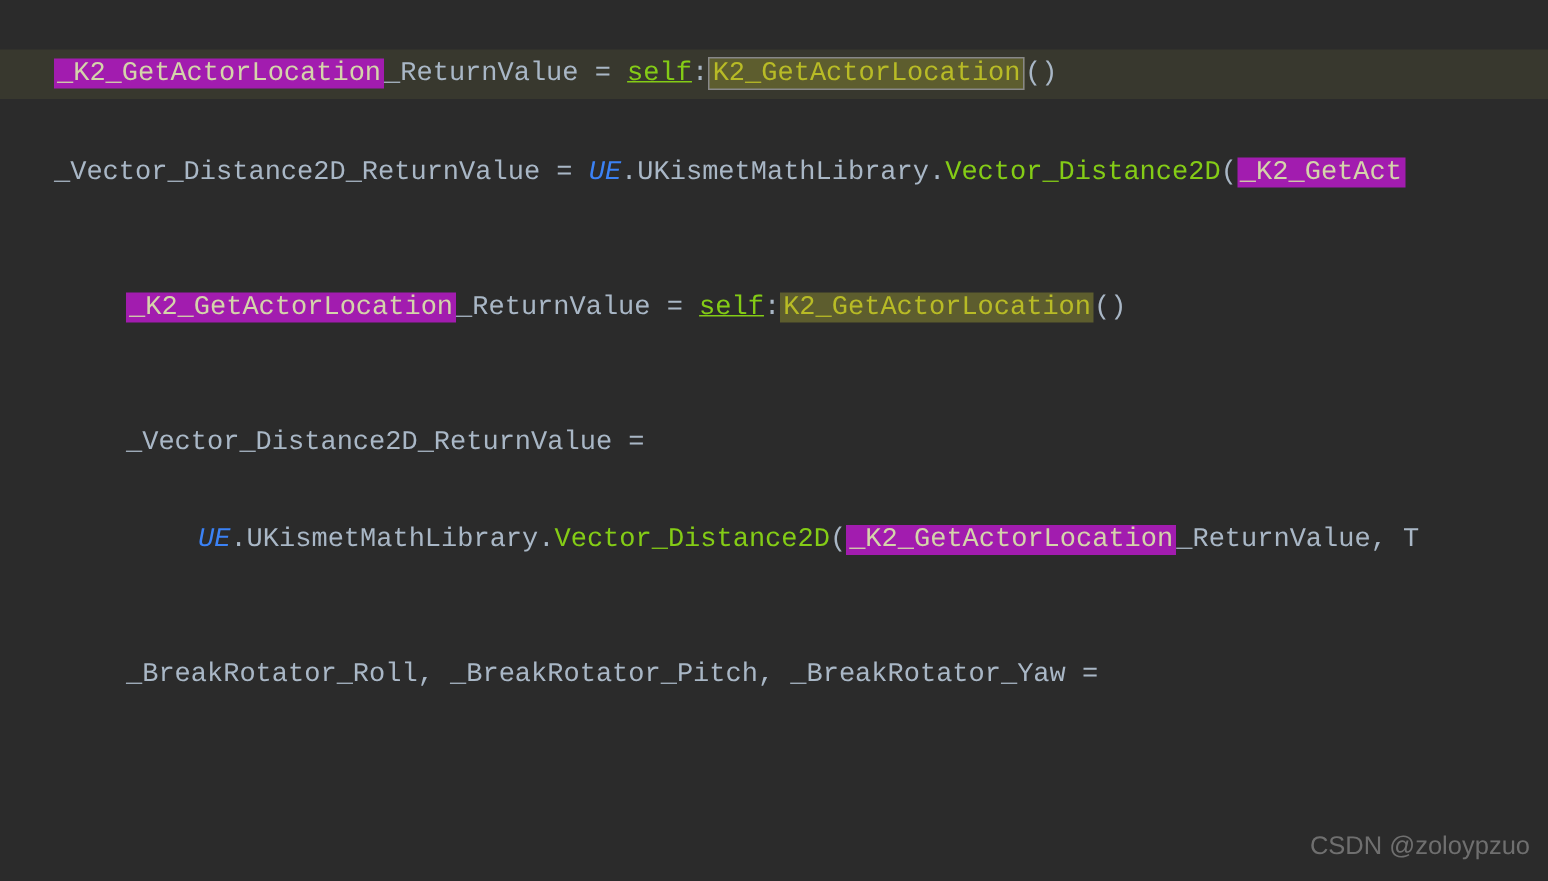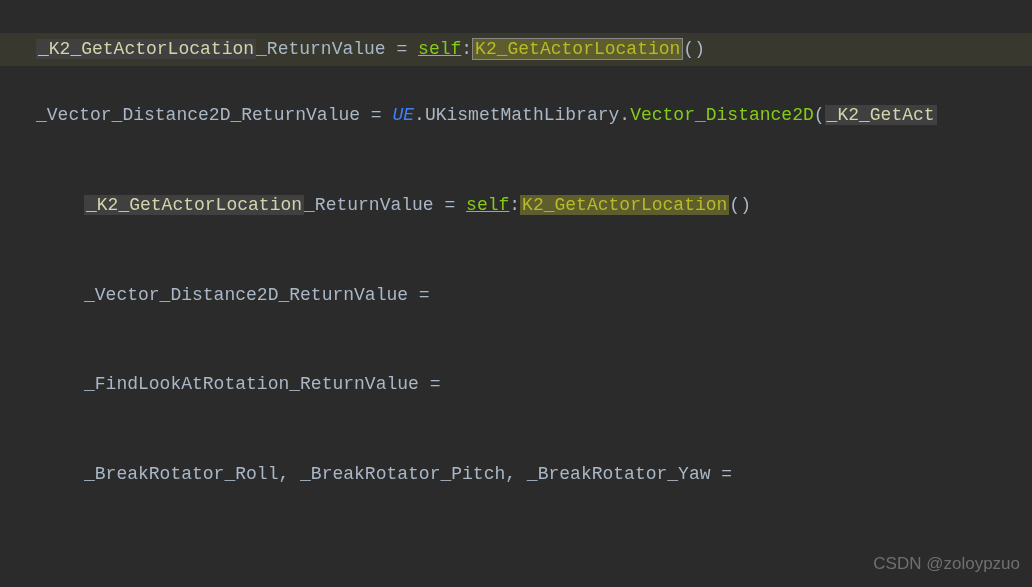--- a/index.html
+++ b/index.html
@@ -26,42 +26,42 @@
     .line.highlight-line {
       background: rgba(70,70,50,0.5);
     }
     .indent-1 { padding-left: 36px; }
     .indent-2 { padding-left: 84px; margin-top: 24px; }
     .indent-3 { padding-left: 132px; }
     .kw { color: #cc7832; }
     .self { color: #84cc16; text-decoration: underline; }
     .fn-call { color: #84cc16; }
     .type { font-style: italic; color: #3b82f6; }
-    .hl-var { background: #404040; color: #d4d4aa; padding: 0 2px; }
+    .hl-var { background: #a21caf; color: #d4d4aa; padding: 0 2px; }
     .hl-fn { background: #5d5d2e; color: #b8bb26; padding: 0 2px; }
     .hl-box { border: 1px solid #888; padding: 0 2px; color: #b8bb26; background: #5d5d2e;}
     .tolerance { color: #ffc66d; }
     .watermark {
       position: absolute;
       bottom: 8px;
       right: 12px;
       color: rgba(180,180,180,0.5);
       font-size: 17px;
       font-family: sans-serif;
     }
   </style>
 </head>
 <body>
 
 <div class="code-area">
 <span class="line highlight-line indent-1"><span class="hl-var">_K2_GetActorLocation</span><span>_ReturnValue = </span><span class="self">self</span><span>:</span><span class="hl-box">K2_GetActorLocation</span><span>()</span></span>
 <span class="line indent-1"><span>_Vector_Distance2D_ReturnValue = </span><span class="type">UE</span><span>.UKismetMathLibrary.</span><span class="fn-call">Vector_Distance2D</span><span>(</span><span class="hl-var">_K2_GetAct</span></span>
 <span class="line indent-2"><span class="hl-var">_K2_GetActorLocation</span><span>_ReturnValue = </span><span class="self">self</span><span>:</span><span class="hl-fn">K2_GetActorLocation</span><span>()</span></span>
 <span class="line indent-2"><span>_Vector_Distance2D_ReturnValue =</span></span>
-<span class="line indent-2"><span>_FindLookAtRotation_ReturnValue =</span></span>
+<span class="line indent-3"><span class="type">UE</span><span>.UKismetMathLibrary.</span><span class="fn-call">Vector_Distance2D</span><span>(</span><span class="hl-var">_K2_GetActorLocation</span><span>_ReturnValue, T</span></span>
 <span class="line indent-2"><span>_BreakRotator_Roll, _BreakRotator_Pitch, _BreakRotator_Yaw =</span></span>
 
 
 
 
 
 
 
 
 </div>

